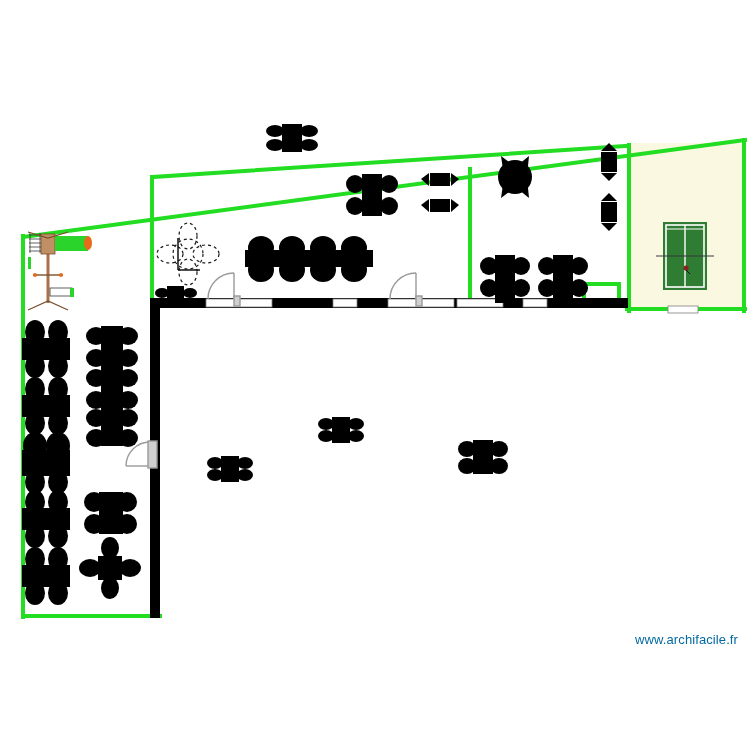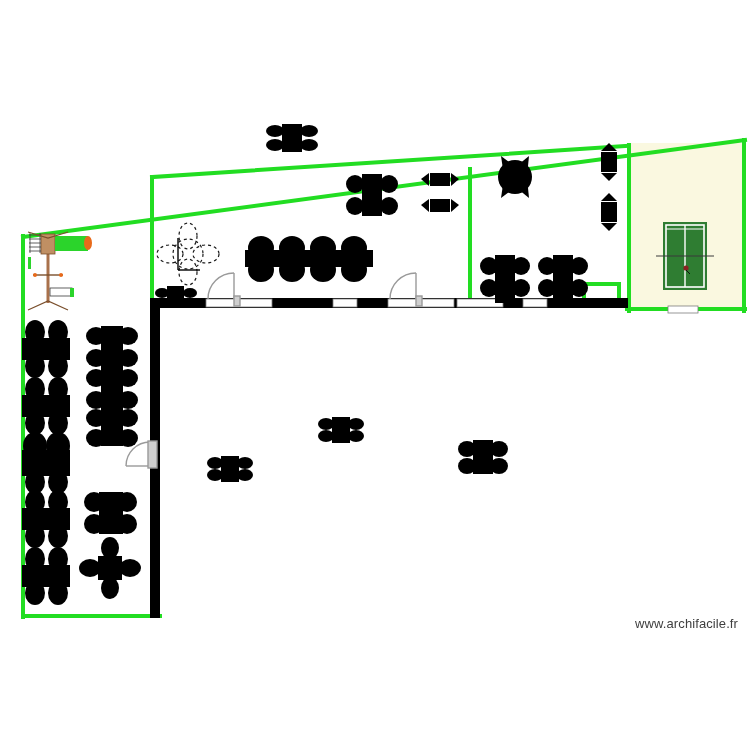--- a/index.html
+++ b/index.html
@@ -18,24 +18,24 @@
   #plan-canvas {
     position: absolute;
     left: 0;
     top: 0;
     width: 750px;
     height: 750px;
   }
   #watermark {
     position: absolute;
     right: 12px;
-    top: 616px;
+    top: 632px;
     font-family: "Liberation Sans", sans-serif;
     font-size: 13px;
-    color: #404040;
+    color: #0369a1;
     letter-spacing: 0.1px;
     user-select: none;
   }
 </style>
 </head>
 <body>
 
 <svg id="plan-canvas" viewBox="0 0 750 750" xmlns="http://www.w3.org/2000/svg">
 
   <rect x="0" y="0" width="750" height="750" fill="#ffffff"></rect>

